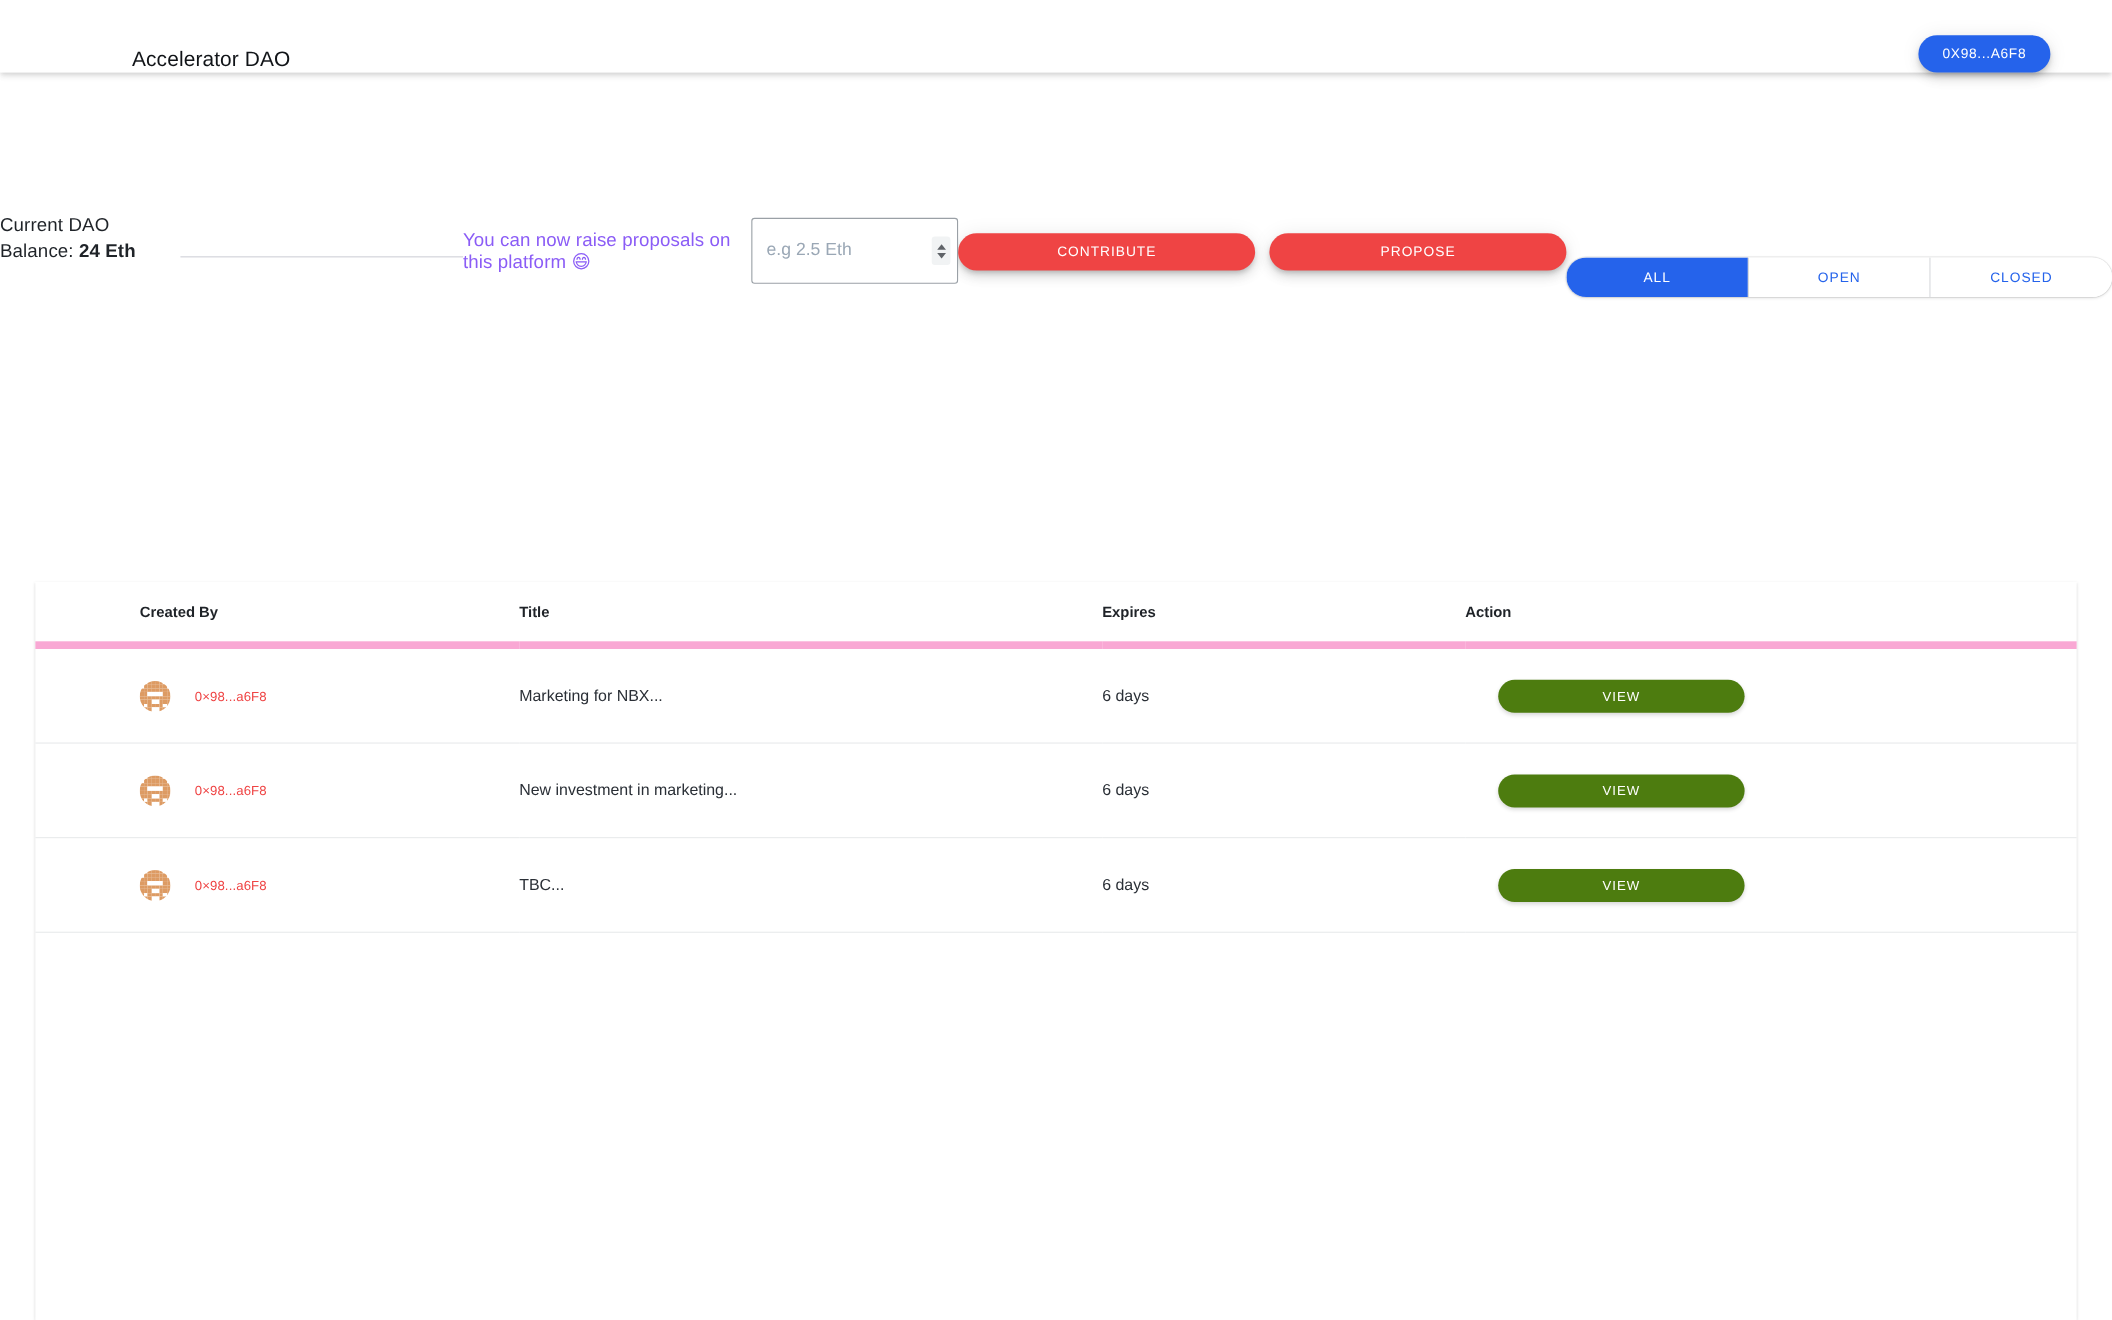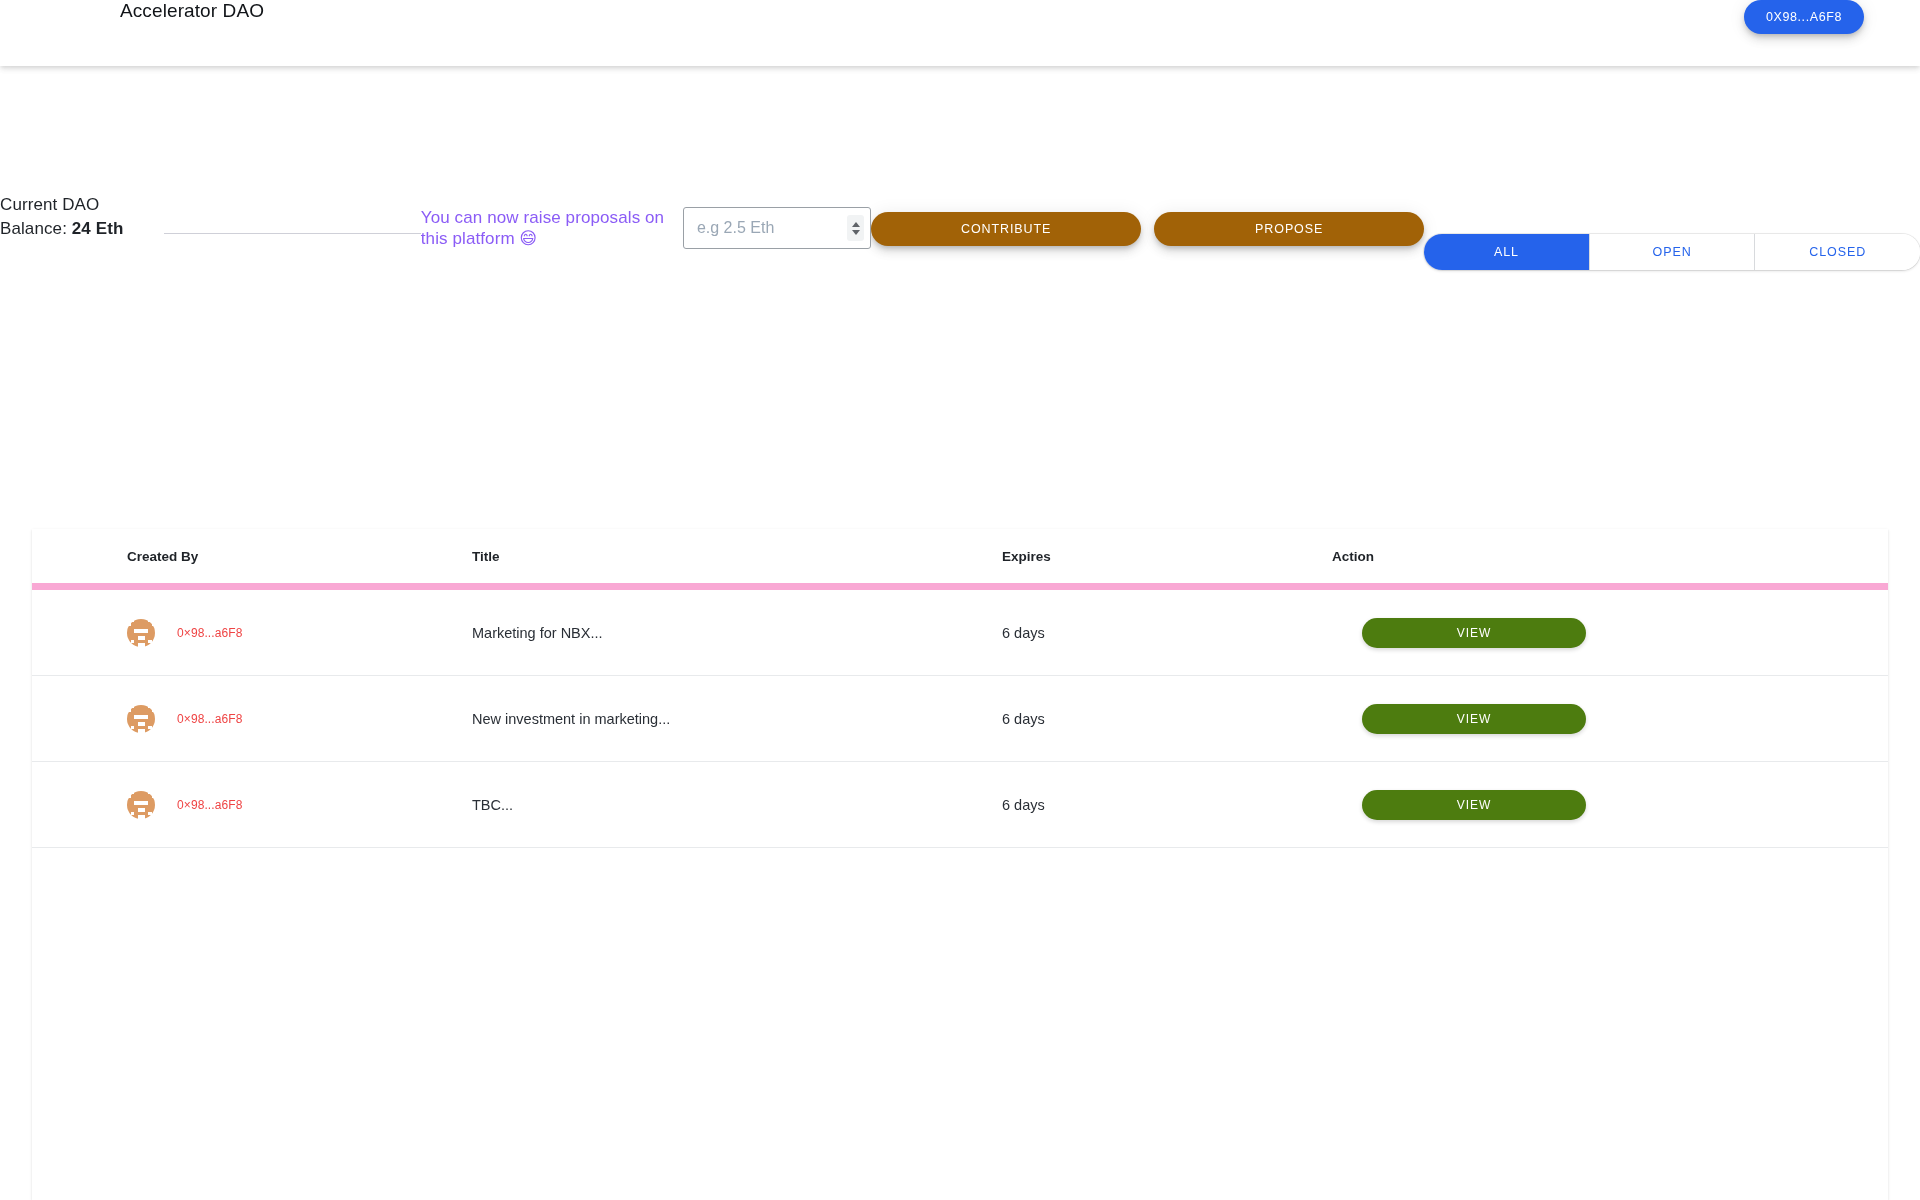--- a/index.html
+++ b/index.html
@@ -10,21 +10,21 @@
     font-family: "Liberation Sans", sans-serif;
     overflow: hidden;
   }
 
   
   .appbar {
     position: relative;
     height: 66px;
     background: #ffffff;
     display: flex;
-    align-items: flex-start;
+    align-items: flex-end;
     justify-content: space-between;
     padding: 0 56px 0 120px;
     box-shadow: 0 2px 4px -1px rgba(0,0,0,.10),
                 0 4px 5px 0 rgba(0,0,0,.06),
                 0 1px 10px 0 rgba(0,0,0,.05);
     z-index: 5;
   }
   .app-title {
     font-size: 19px;
     color: #111418;
@@ -82,21 +82,21 @@
     color: #8b5cf6;
     margin-top: 23px;
     letter-spacing: .1px;
   }
 
   
   .amount-wrap {
     margin-top: 22px;
     position: relative;
     width: 262px;
-    height: 42px;
+    height: 60px;
   }
   .amount-input {
     width: 100%;
     height: 100%;
     border: 1px solid #9aa0a6;
     border-radius: 3px;
     padding: 0 34px 0 13px;
     font-size: 16px;
     font-family: "Liberation Sans", sans-serif;
     color: #202124;
@@ -126,21 +126,21 @@
   .spin-up   { border-bottom: 5px solid #5f6368; }
   .spin-down { border-top: 5px solid #5f6368; }
 
   
   .actions {
     margin-top: 24px;
     display: flex;
     gap: 13px;
   }
   .action-btn {
-    background: #a16207;
+    background: #ef4444;
     color: #fff;
     border: none;
     border-radius: 999px;
     width: 270px;
     height: 34px;
     font-size: 12.5px;
     letter-spacing: .9px;
     font-weight: 500;
     font-family: "Liberation Sans", sans-serif;
     cursor: pointer;

